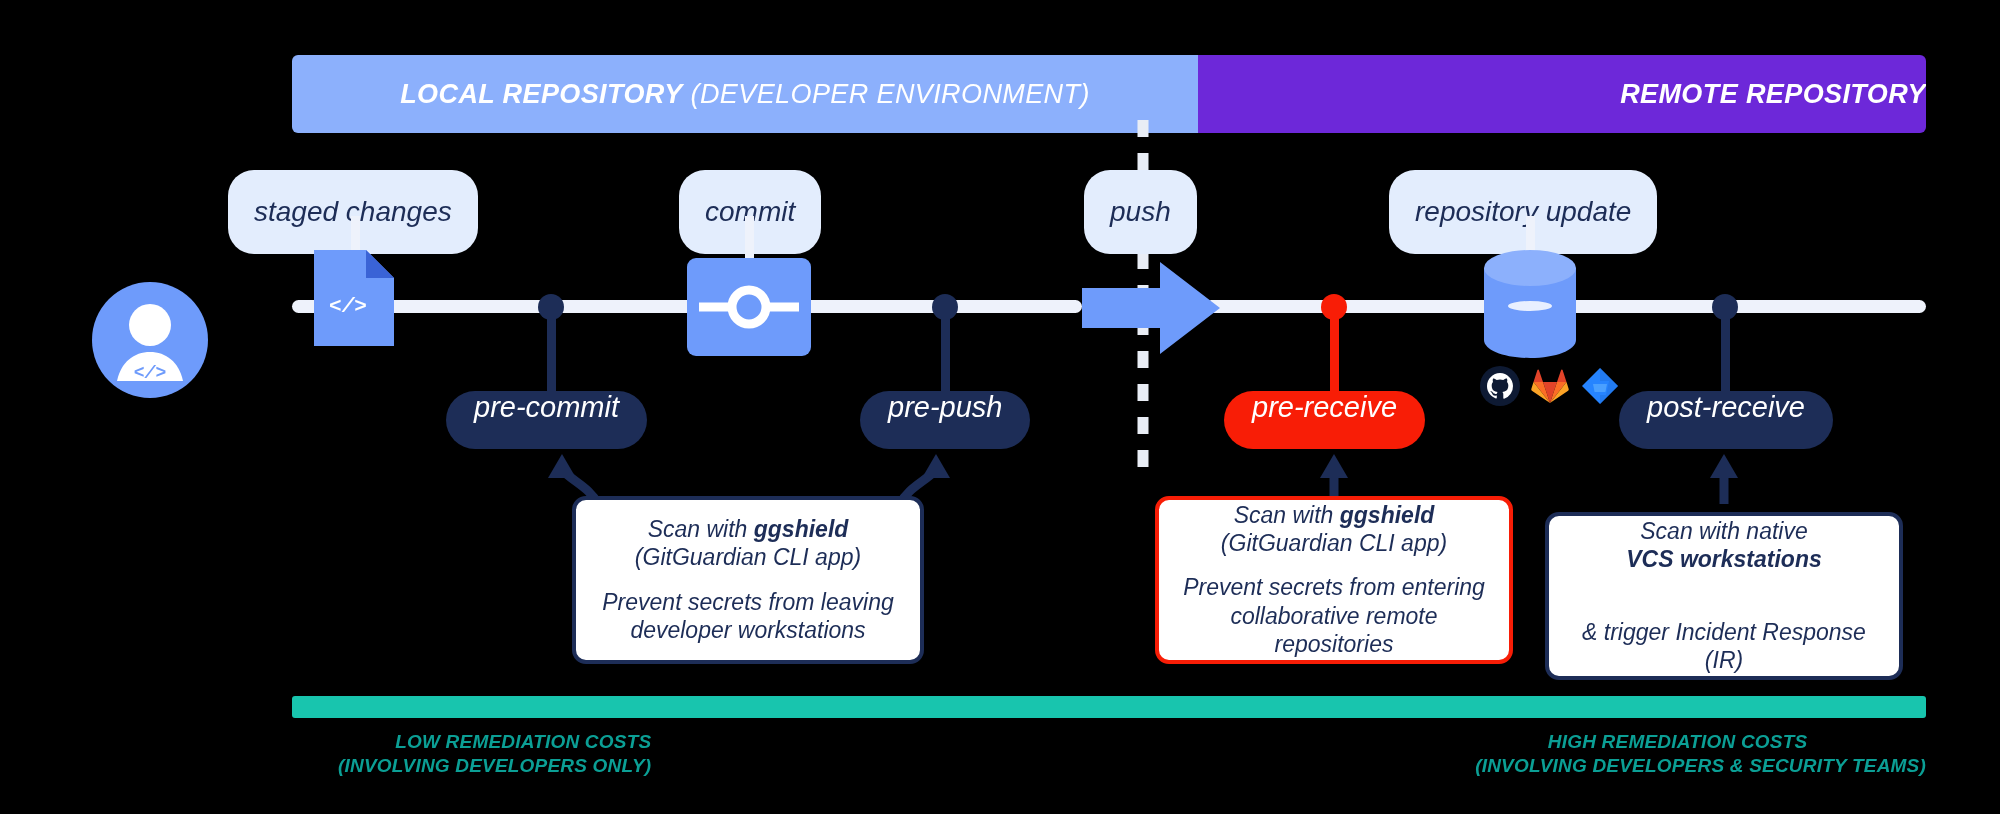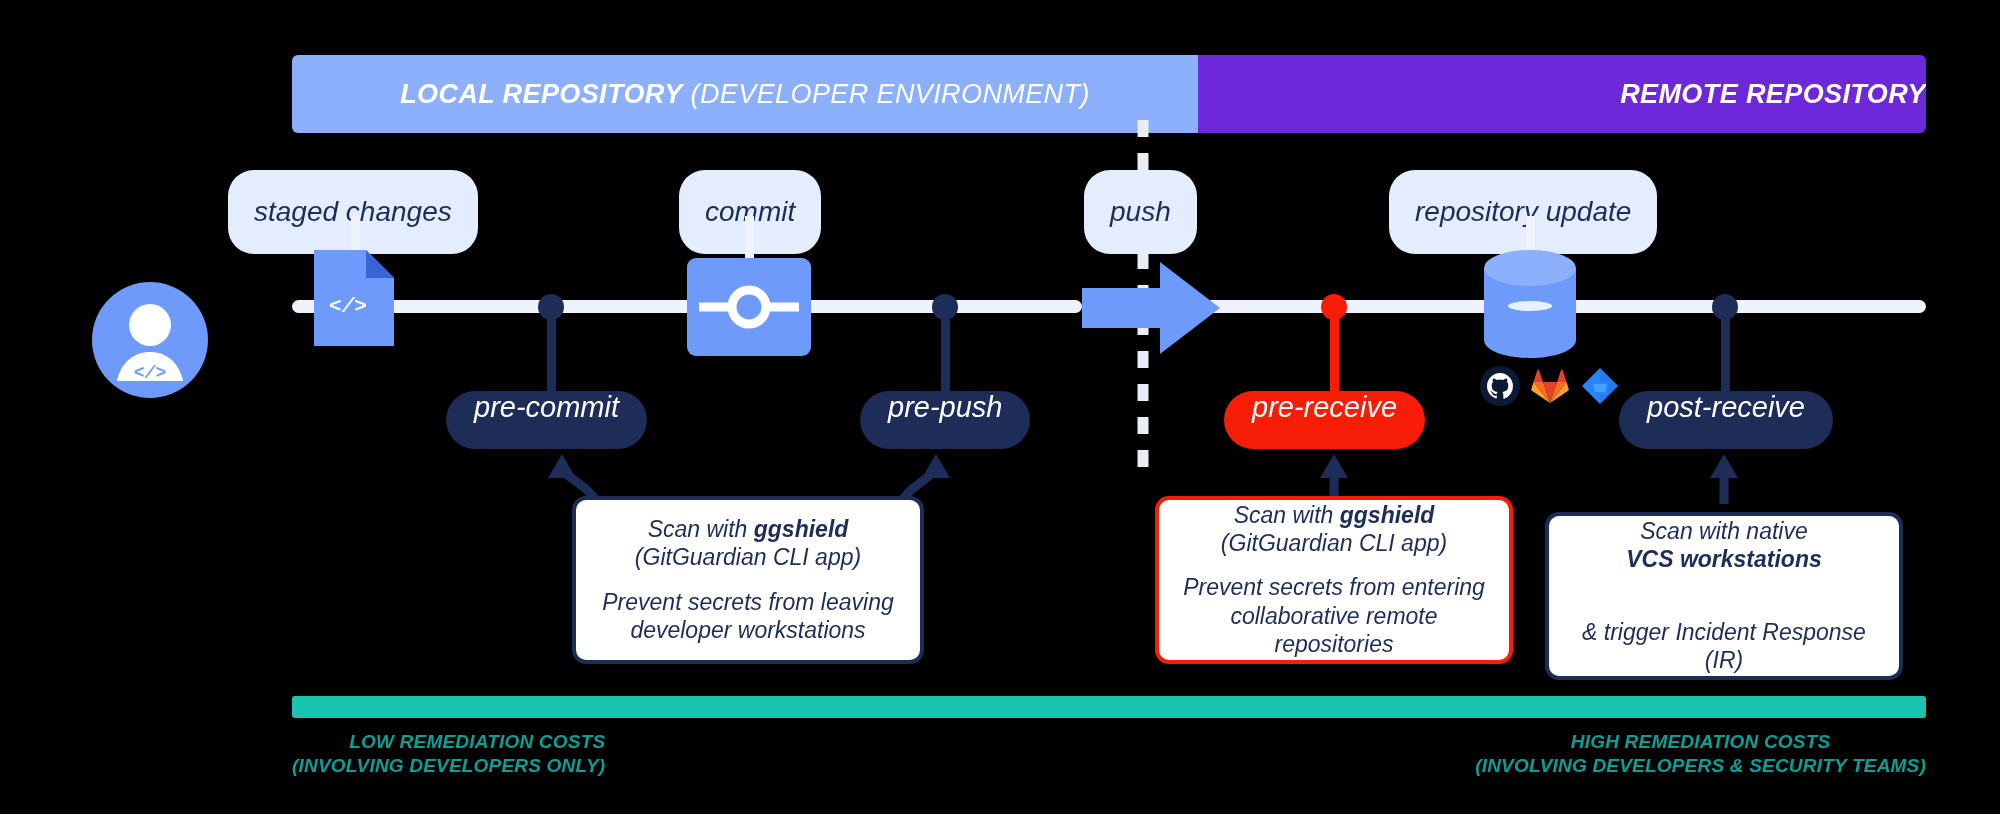--- a/index.html
+++ b/index.html
@@ -44,21 +44,21 @@
   .card.red{border-color:#f81d06;}
   .card .l1{font-size:23px;line-height:1.22;}
   .card .l1 b{font-weight:700;}
   .card .l2{font-size:23px;line-height:1.24;margin-top:16px;}
 
   
   .tealbar{position:absolute;left:292px;top:696px;width:1634px;height:22px;
            background:#18c5ae;border-radius:3px;}
   .tealtxt{position:absolute;color:#0b9f95;font-size:19px;font-weight:700;
            line-height:1.25;white-space:nowrap;letter-spacing:.2px;}
-  .tealtxt .sub{font-weight:700;}
+  .tealtxt .sub{font-weight:700;margin-left:46px;}
 
   
   .avatar{position:absolute;left:90px;top:280px;width:120px;height:120px;}
 
   
   .vcs{position:absolute;left:1480px;top:366px;display:flex;gap:10px;align-items:center;}
 
   svg{display:block;}
 </style>
 </head>

